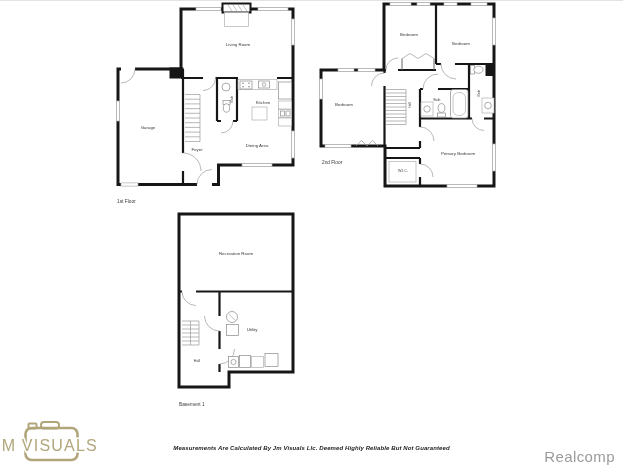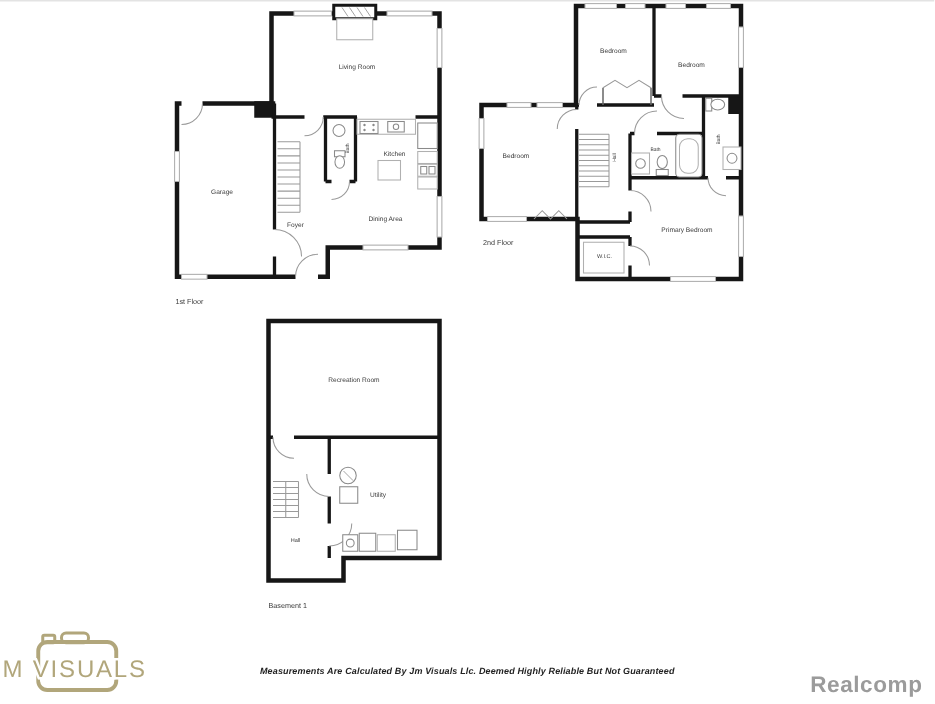--- a/index.html
+++ b/index.html
@@ -33,21 +33,21 @@
   .solid{fill:#161616;stroke:none;}
   .logo{position:absolute;left:0;top:413px;width:108px;height:54px;}
   .disclaimer{
     position:absolute;left:0;right:0;top:444px;
     text-align:center;
     font-size:6px;font-style:italic;font-weight:600;
     color:#222;letter-spacing:0.1px;
   }
   .realcomp{
     position:absolute;right:8px;top:447px;
-    font-size:15px;color:#9b9b9b;letter-spacing:0.4px;font-weight:bold;
+    font-size:15px;color:#9b9b9b;letter-spacing:0.4px;
   }
 </style>
 </head>
 <body>
 
 <div class="canvas">
 
   <svg class="plan" style="left:110px;top:0;" width="200" height="212" viewBox="110 0 200 212">
     <g>
       <path class="wall-outer" d="M181,8 H293 V164 H218.5 V183.5 H118 V68 H181 Z"></path>

